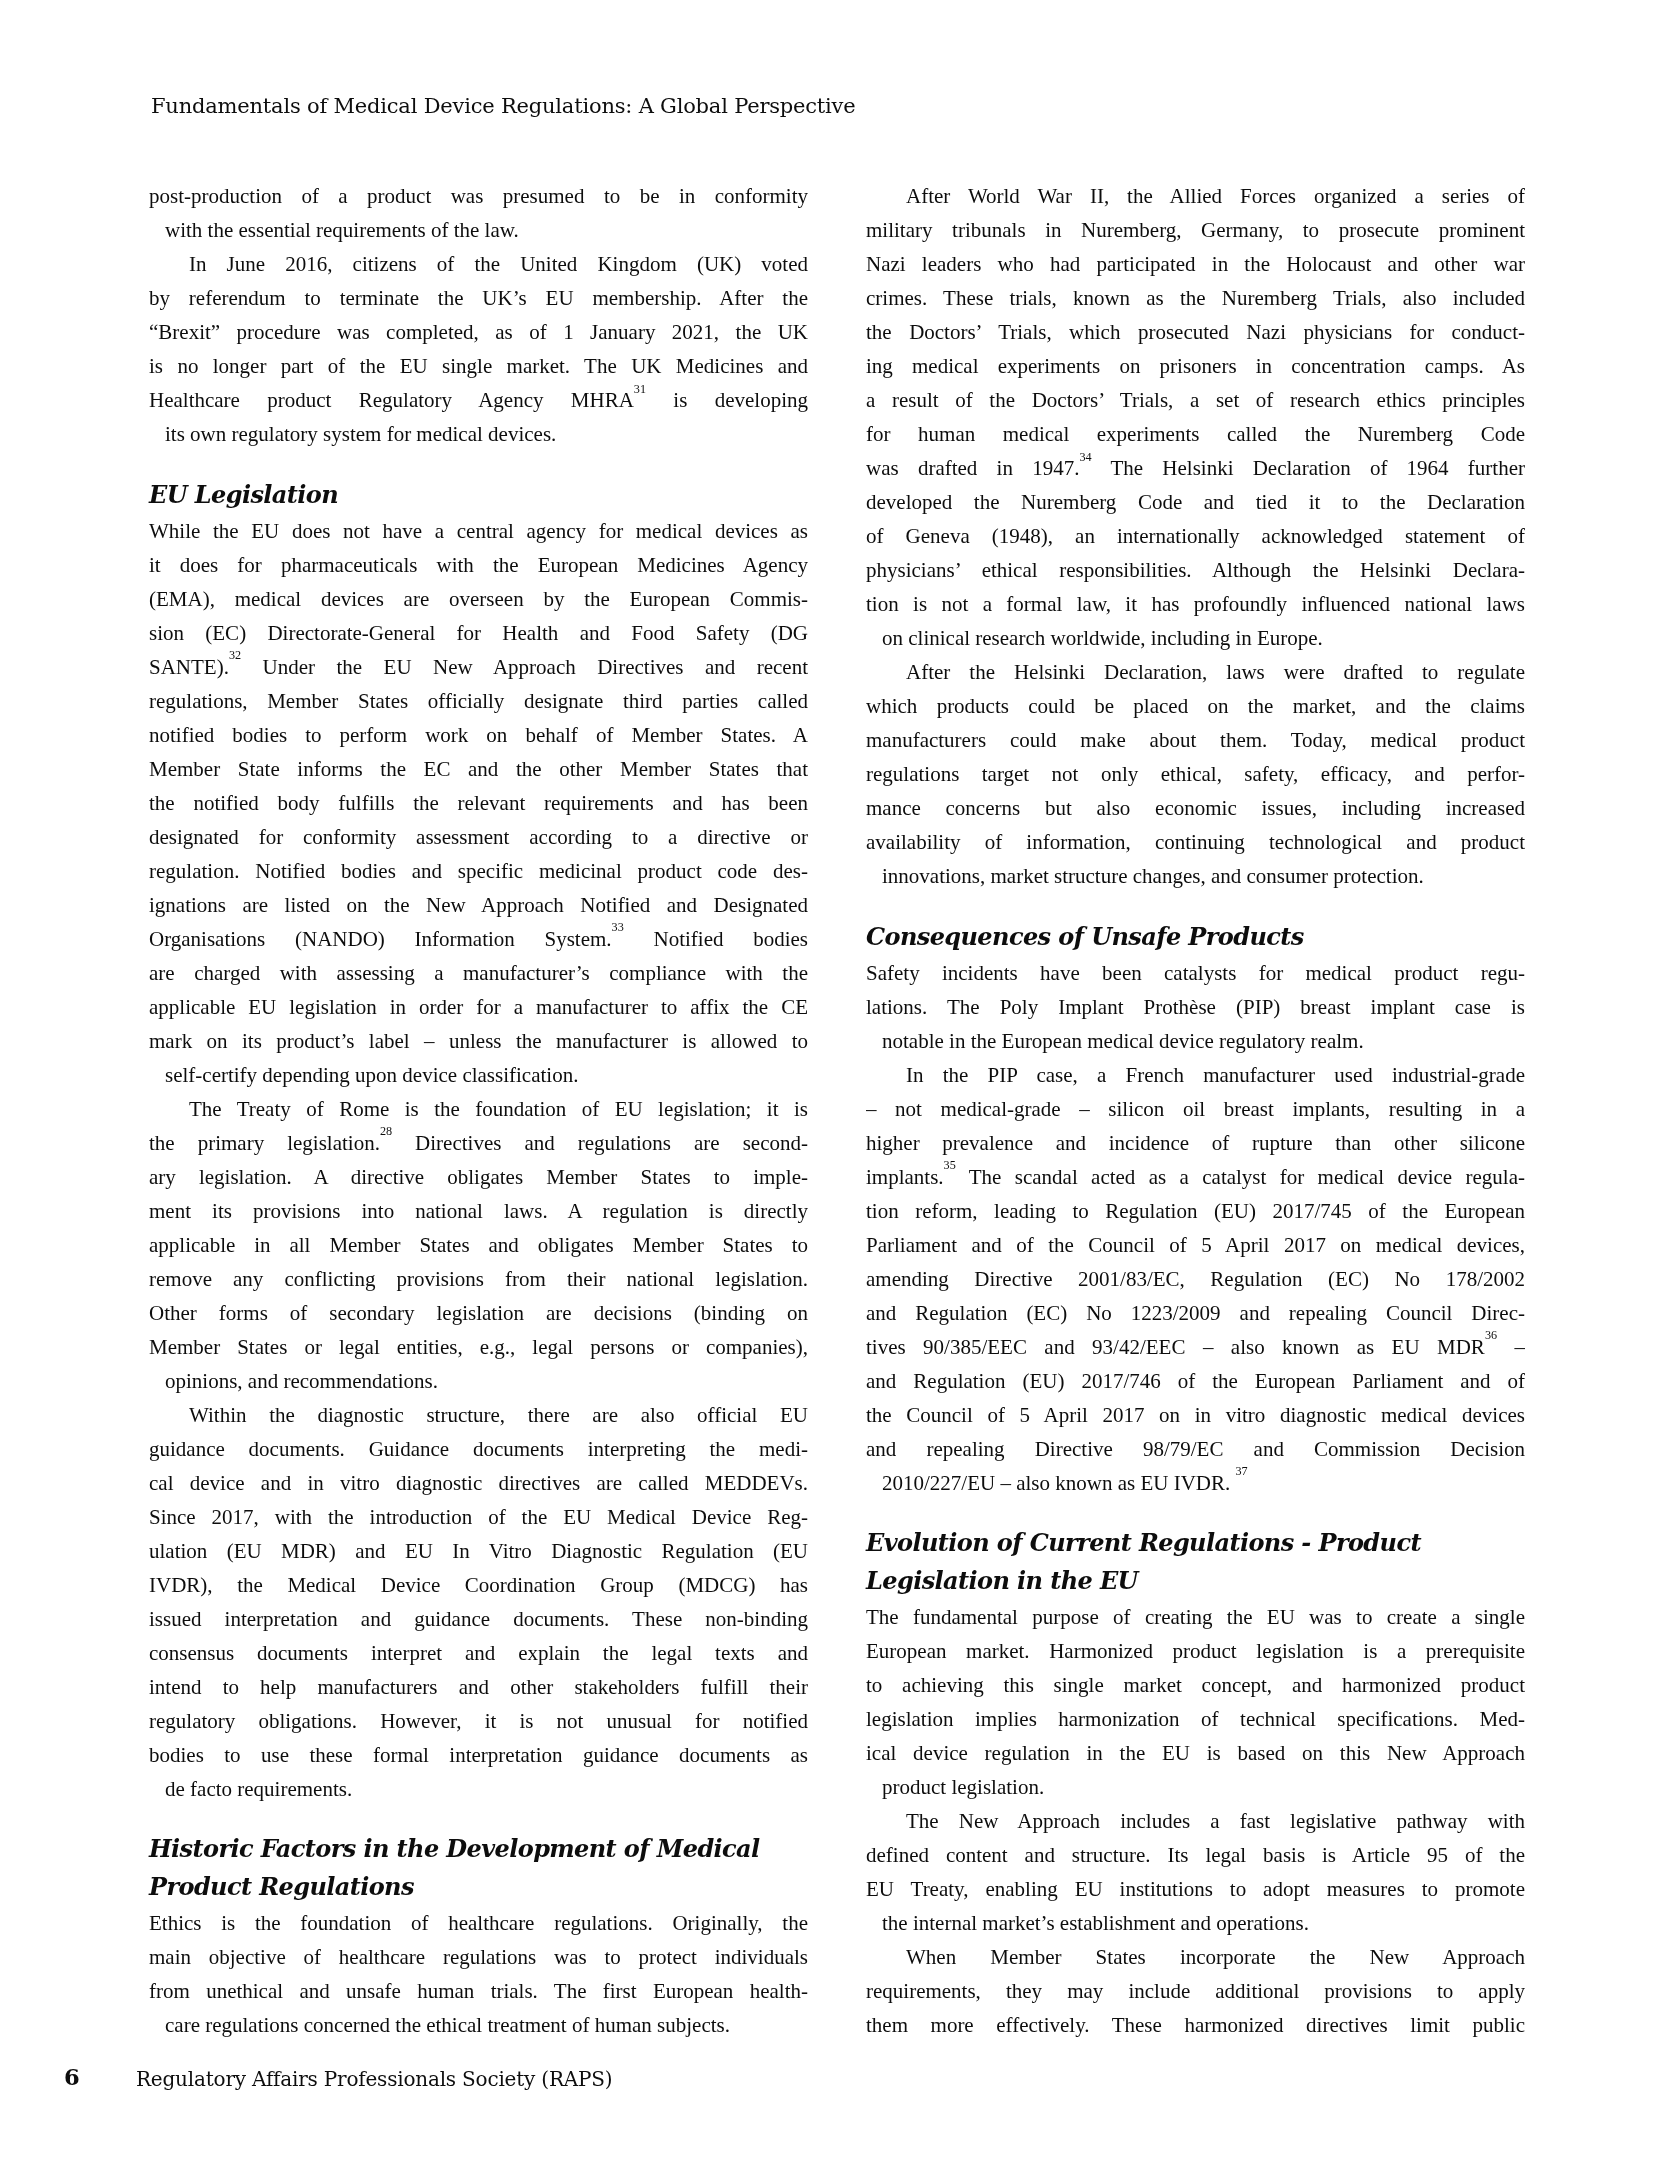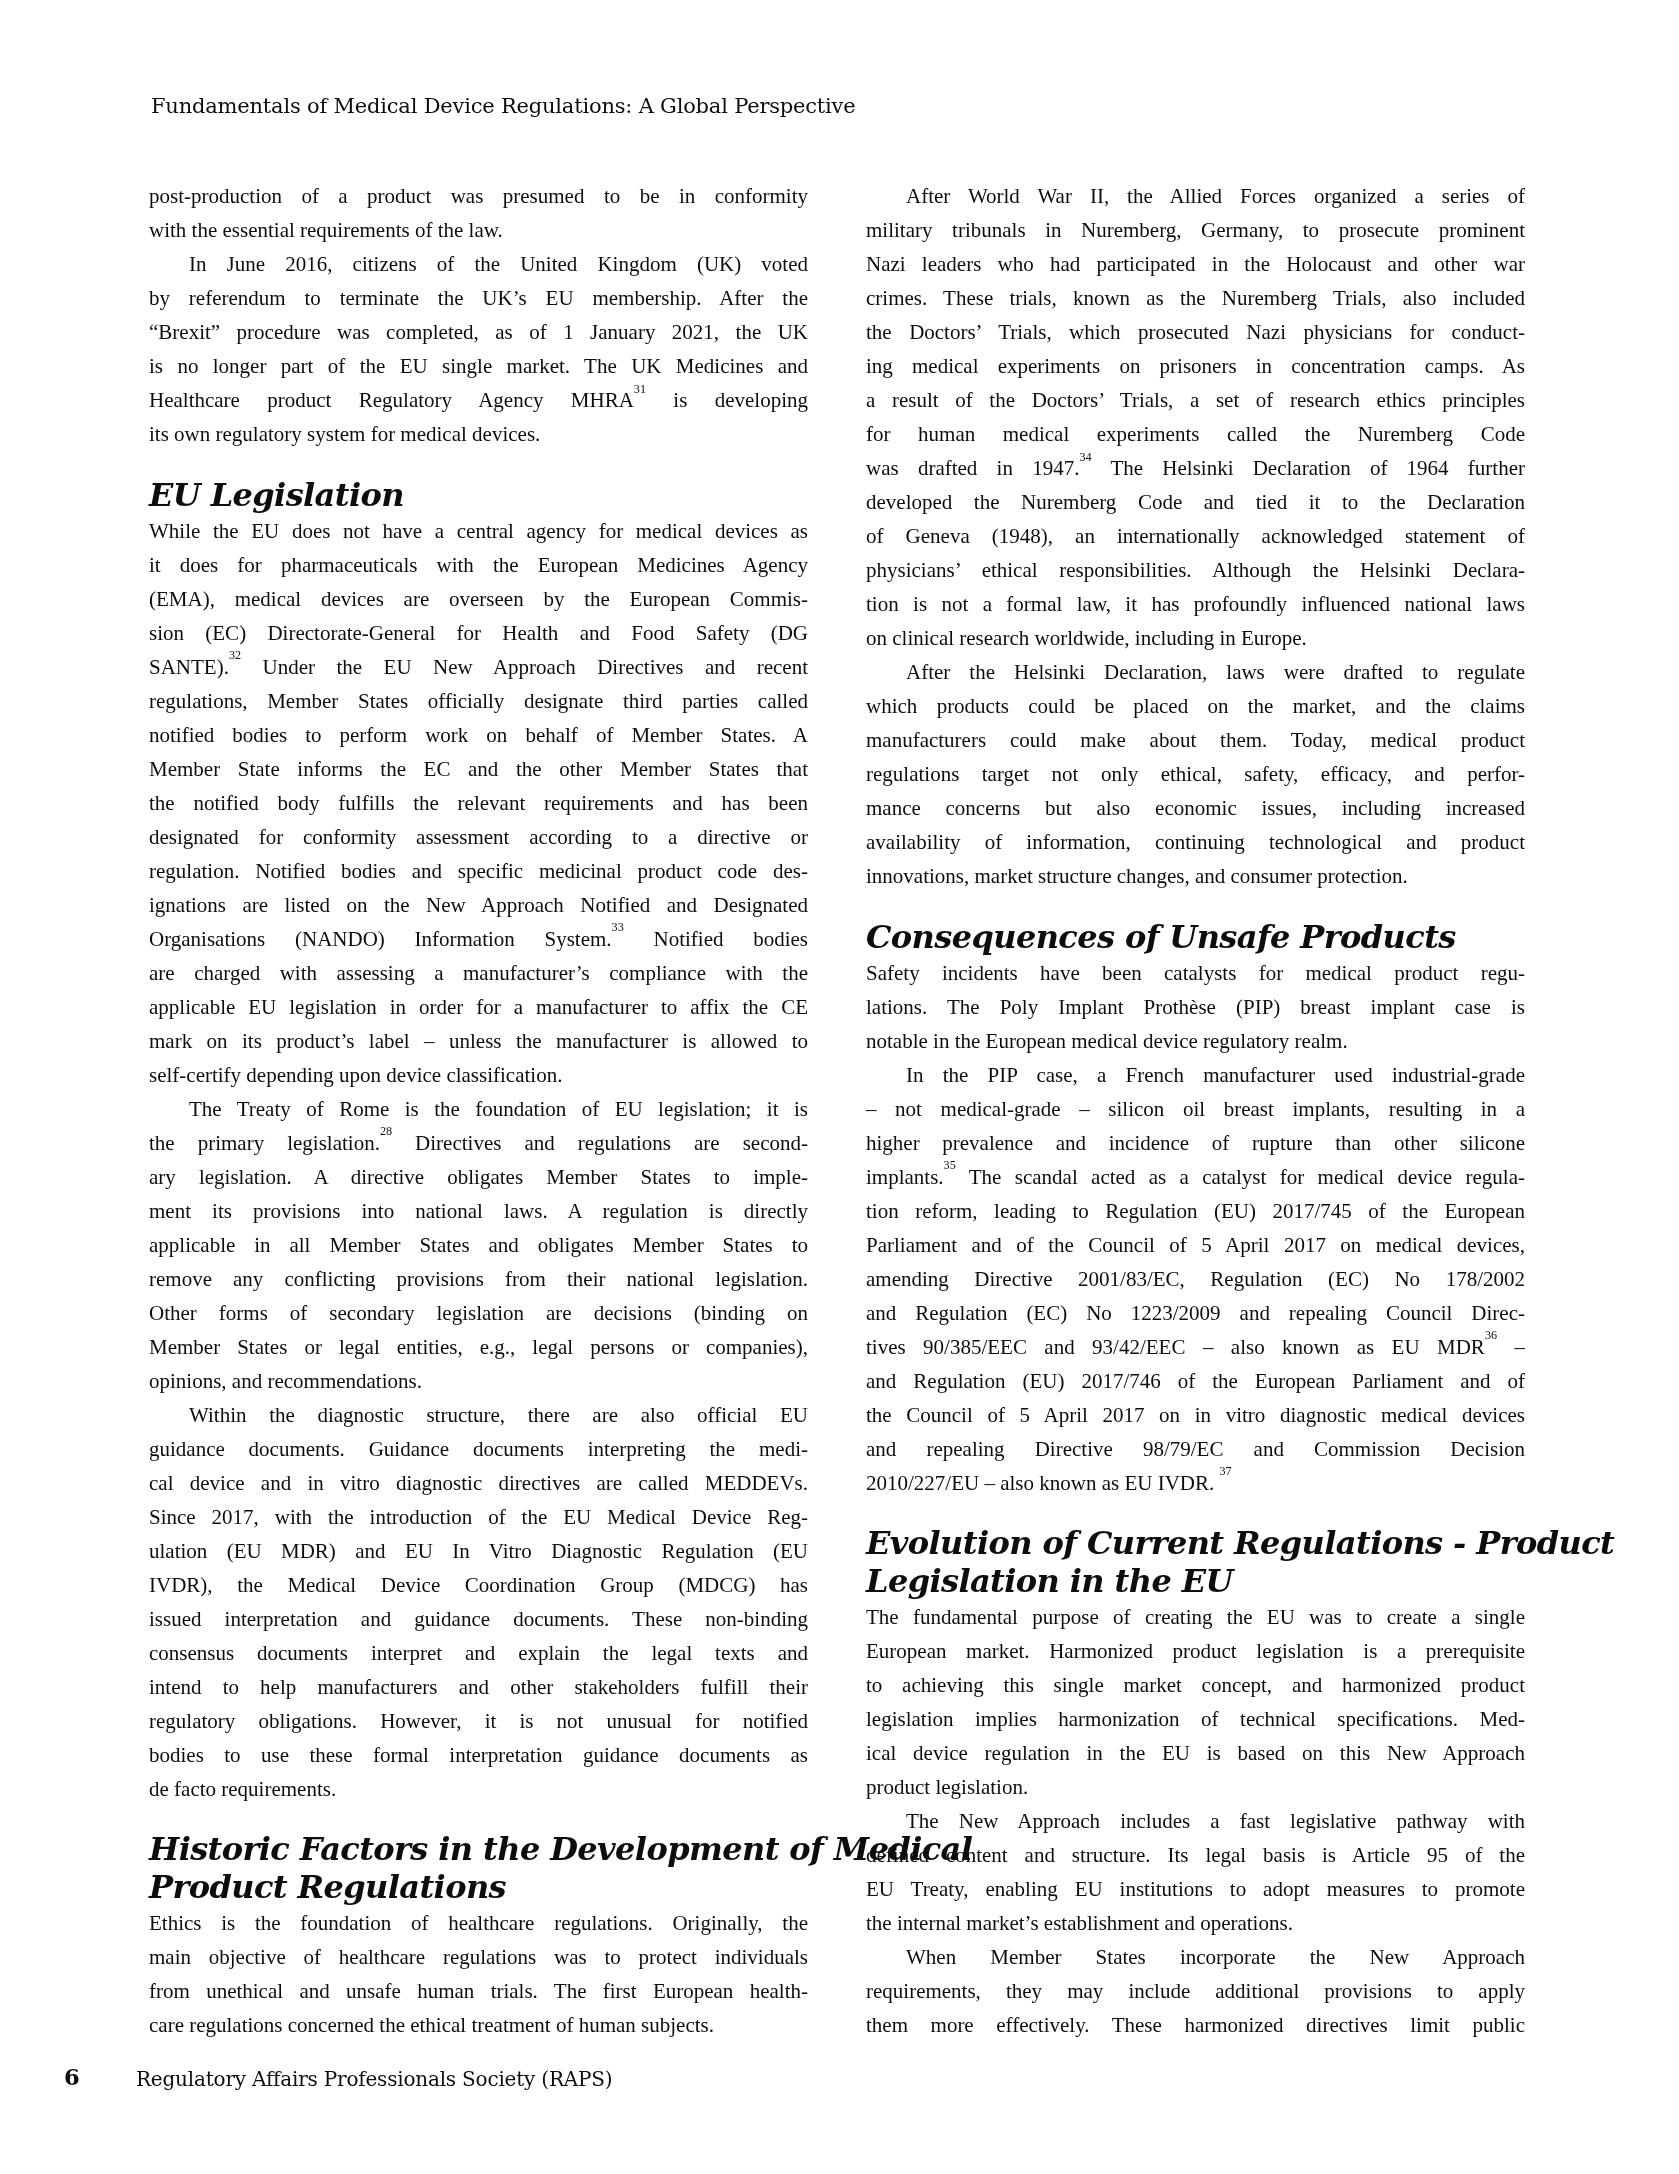--- a/index.html
+++ b/index.html
@@ -37,28 +37,28 @@
     text-align: justify;
     overflow: hidden;
   }
   
   .line:not(.end)::after {
     content: "";
     display: inline-block;
     width: 100%;
     height: 0;
   }
-  .line.end { text-align: left; }
+  .line.end { text-align: left; margin-left: 16px; }
   .line.indent { text-indent: 40px; }
   .heading { margin-top: 24.5px; }
   .heading .hline {
     font-family: "DejaVu Serif", serif;
     font-style: italic;
     font-weight: bold;
-    font-size: 32px;
+    font-size: 24px;
     line-height: 38px;
     letter-spacing: -0.6px;
     white-space: nowrap;
   }
   sup.fnref {
     font-size: 0.58em;
     line-height: 0;
     position: relative;
     top: -0.5em;
   }

